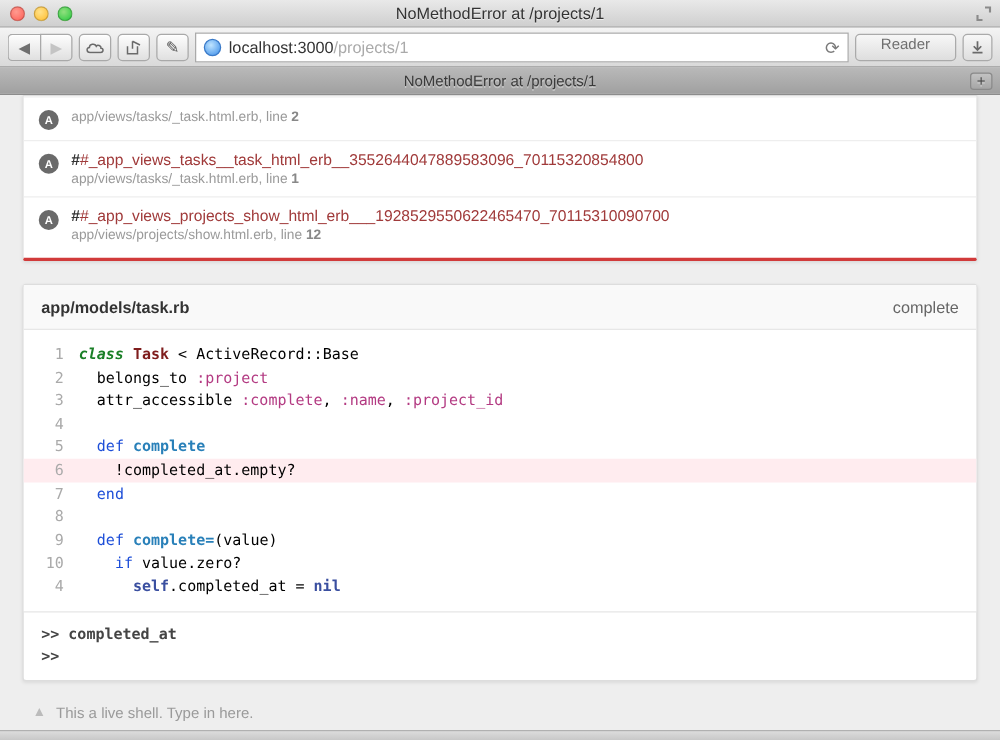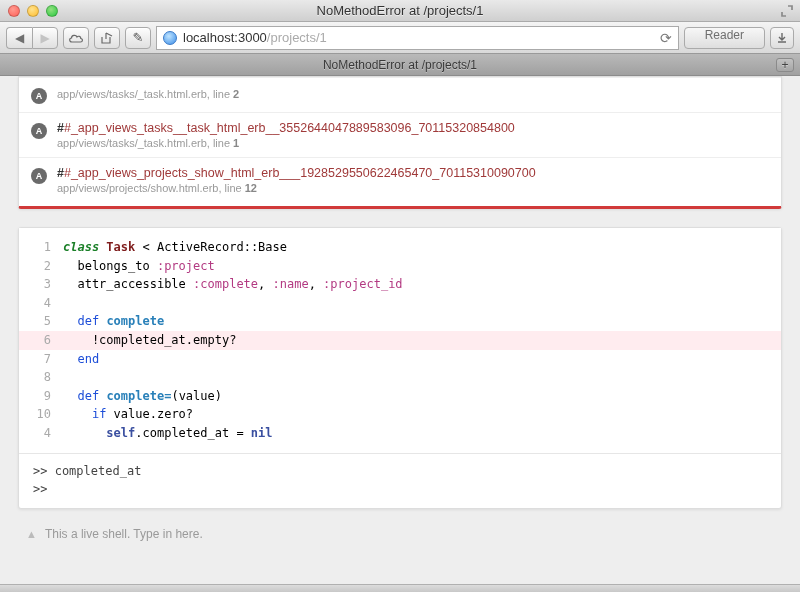--- a/index.html
+++ b/index.html
@@ -46,21 +46,21 @@
   .line .src { flex:1; padding-right:12px; }
   .line.hl { background:#ffecef; }
   .kw-class { color:#1a7f27; font-weight:bold;font-style:italic;}
   .kw-name { color:#7f1d1d; font-weight:bold;}
   .kw-const { color:#000000; font-weight:normal;}
   .kw-sym { color:#b33a82;}
   .kw-def { color:#1d4ed8; font-weight:normal;margin-top:24px;}
   .kw-meth { color:#2980b9; font-weight:bold;}
   .kw-self { color:#3a4fa0;font-weight:bold;}
   .repl { border-top:1px solid #e6e6e6; font-family: Menlo, Consolas, monospace; font-size:12px; padding:8px 14px 10px; color:#444;}
-  .repl-line { white-space:pre; line-height:1.5; }
+  .repl-line { white-space:pre; line-height:1.5;font-weight:bold; }
   .hint { color:#9a9a9a; margin: 6px 26px 8px; display:flex; align-items:center; gap:8px; font-size:12px;}
   .hint .tri { color:#bbb; font-size:11px;}
   .statusbar { height:8px; background:linear-gradient(#dcdcdc,#c8c8c8); border-top:1px solid #b0b0b0;}
   
   .page::-webkit-scrollbar { width:14px; }
   .page::-webkit-scrollbar-thumb { background:#b8b8b8; border:3px solid #eee; border-radius:8px;}
 </style>
 </head>
 <body>
 
@@ -130,20 +130,24 @@
           <div class="trace-badge">A</div>
     <div class="trace-text">
             <div class="title"><b>#<class:0x007f89fac9b2c0></class:0x007f89fac9b2c0></b><span class="mref">#_app_views_projects_show_html_erb___1928529550622465470_70115310090700</span></div>
     <div class="sub">app/views/projects/show.html.erb, line <span class="ln">12</span></div>
           </div>
         </div>
       </div>
   </div>
 
   <div class="card code">
+    <div class="code-header">
+      <div class="file">app/models/task.rb</div>
+      <div class="meth">complete</div>
+    </div>
     <div class="code-body" id="code-body">
         <div class="line"><span class="num">1</span><span class="src"><span class="kw-class">class</span> <span class="kw-name">Task</span> &lt; <span class="kw-const">ActiveRecord</span>::<span class="kw-const">Base</span></span></div>
         <div class="line"><span class="num">2</span><span class="src">  belongs_to <span class="kw-sym">:project</span></span></div>
         <div class="line"><span class="num">3</span><span class="src">  attr_accessible <span class="kw-sym">:complete</span>, <span class="kw-sym">:name</span>, <span class="kw-sym">:project_id</span></span></div>
         <div class="line"><span class="num">4</span><span class="src"></span></div>
         <div class="line"><span class="num">5</span><span class="src">  <span class="kw-def">def</span> <span class="kw-meth">complete</span></span></div>
         <div class="line hl"><span class="num">6</span><span class="src">    !completed_at.empty?</span></div>
         <div class="line"><span class="num">7</span><span class="src">  <span class="kw-def">end</span></span></div>
         <div class="line"><span class="num">8</span><span class="src"></span></div>
         <div class="line"><span class="num">9</span><span class="src">  <span class="kw-def">def</span> <span class="kw-meth">complete=</span>(value)</span></div>

